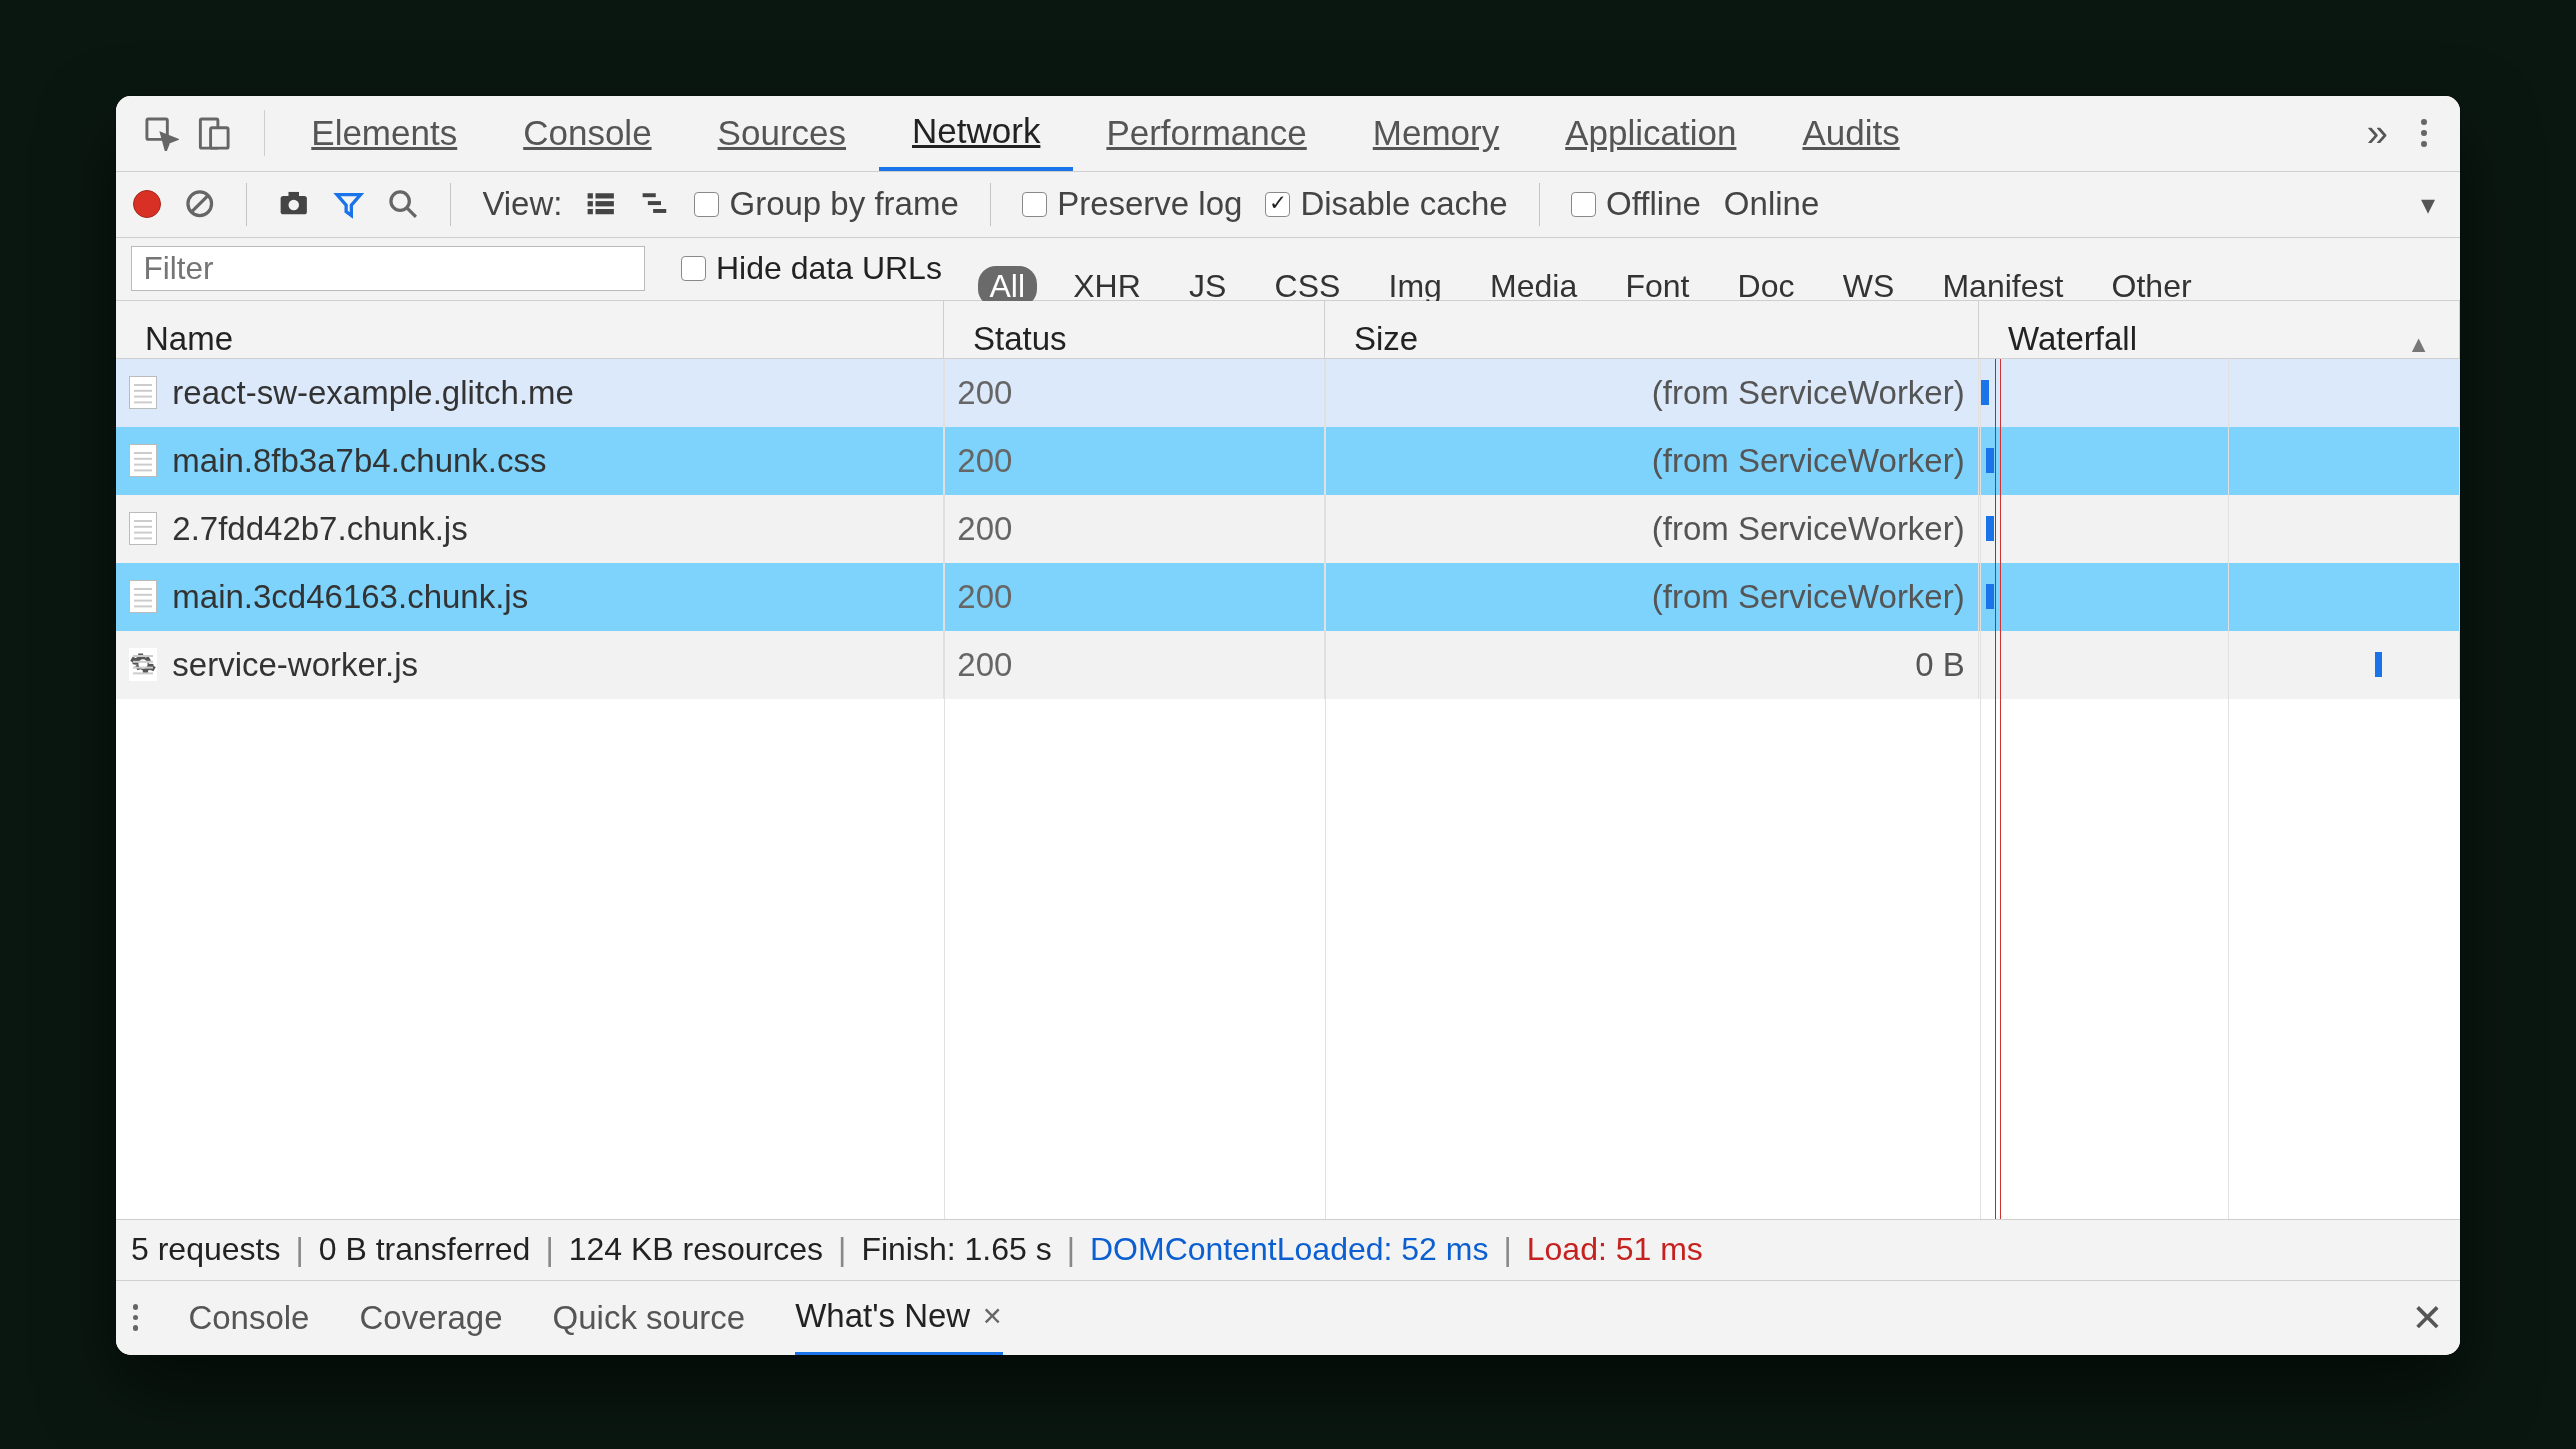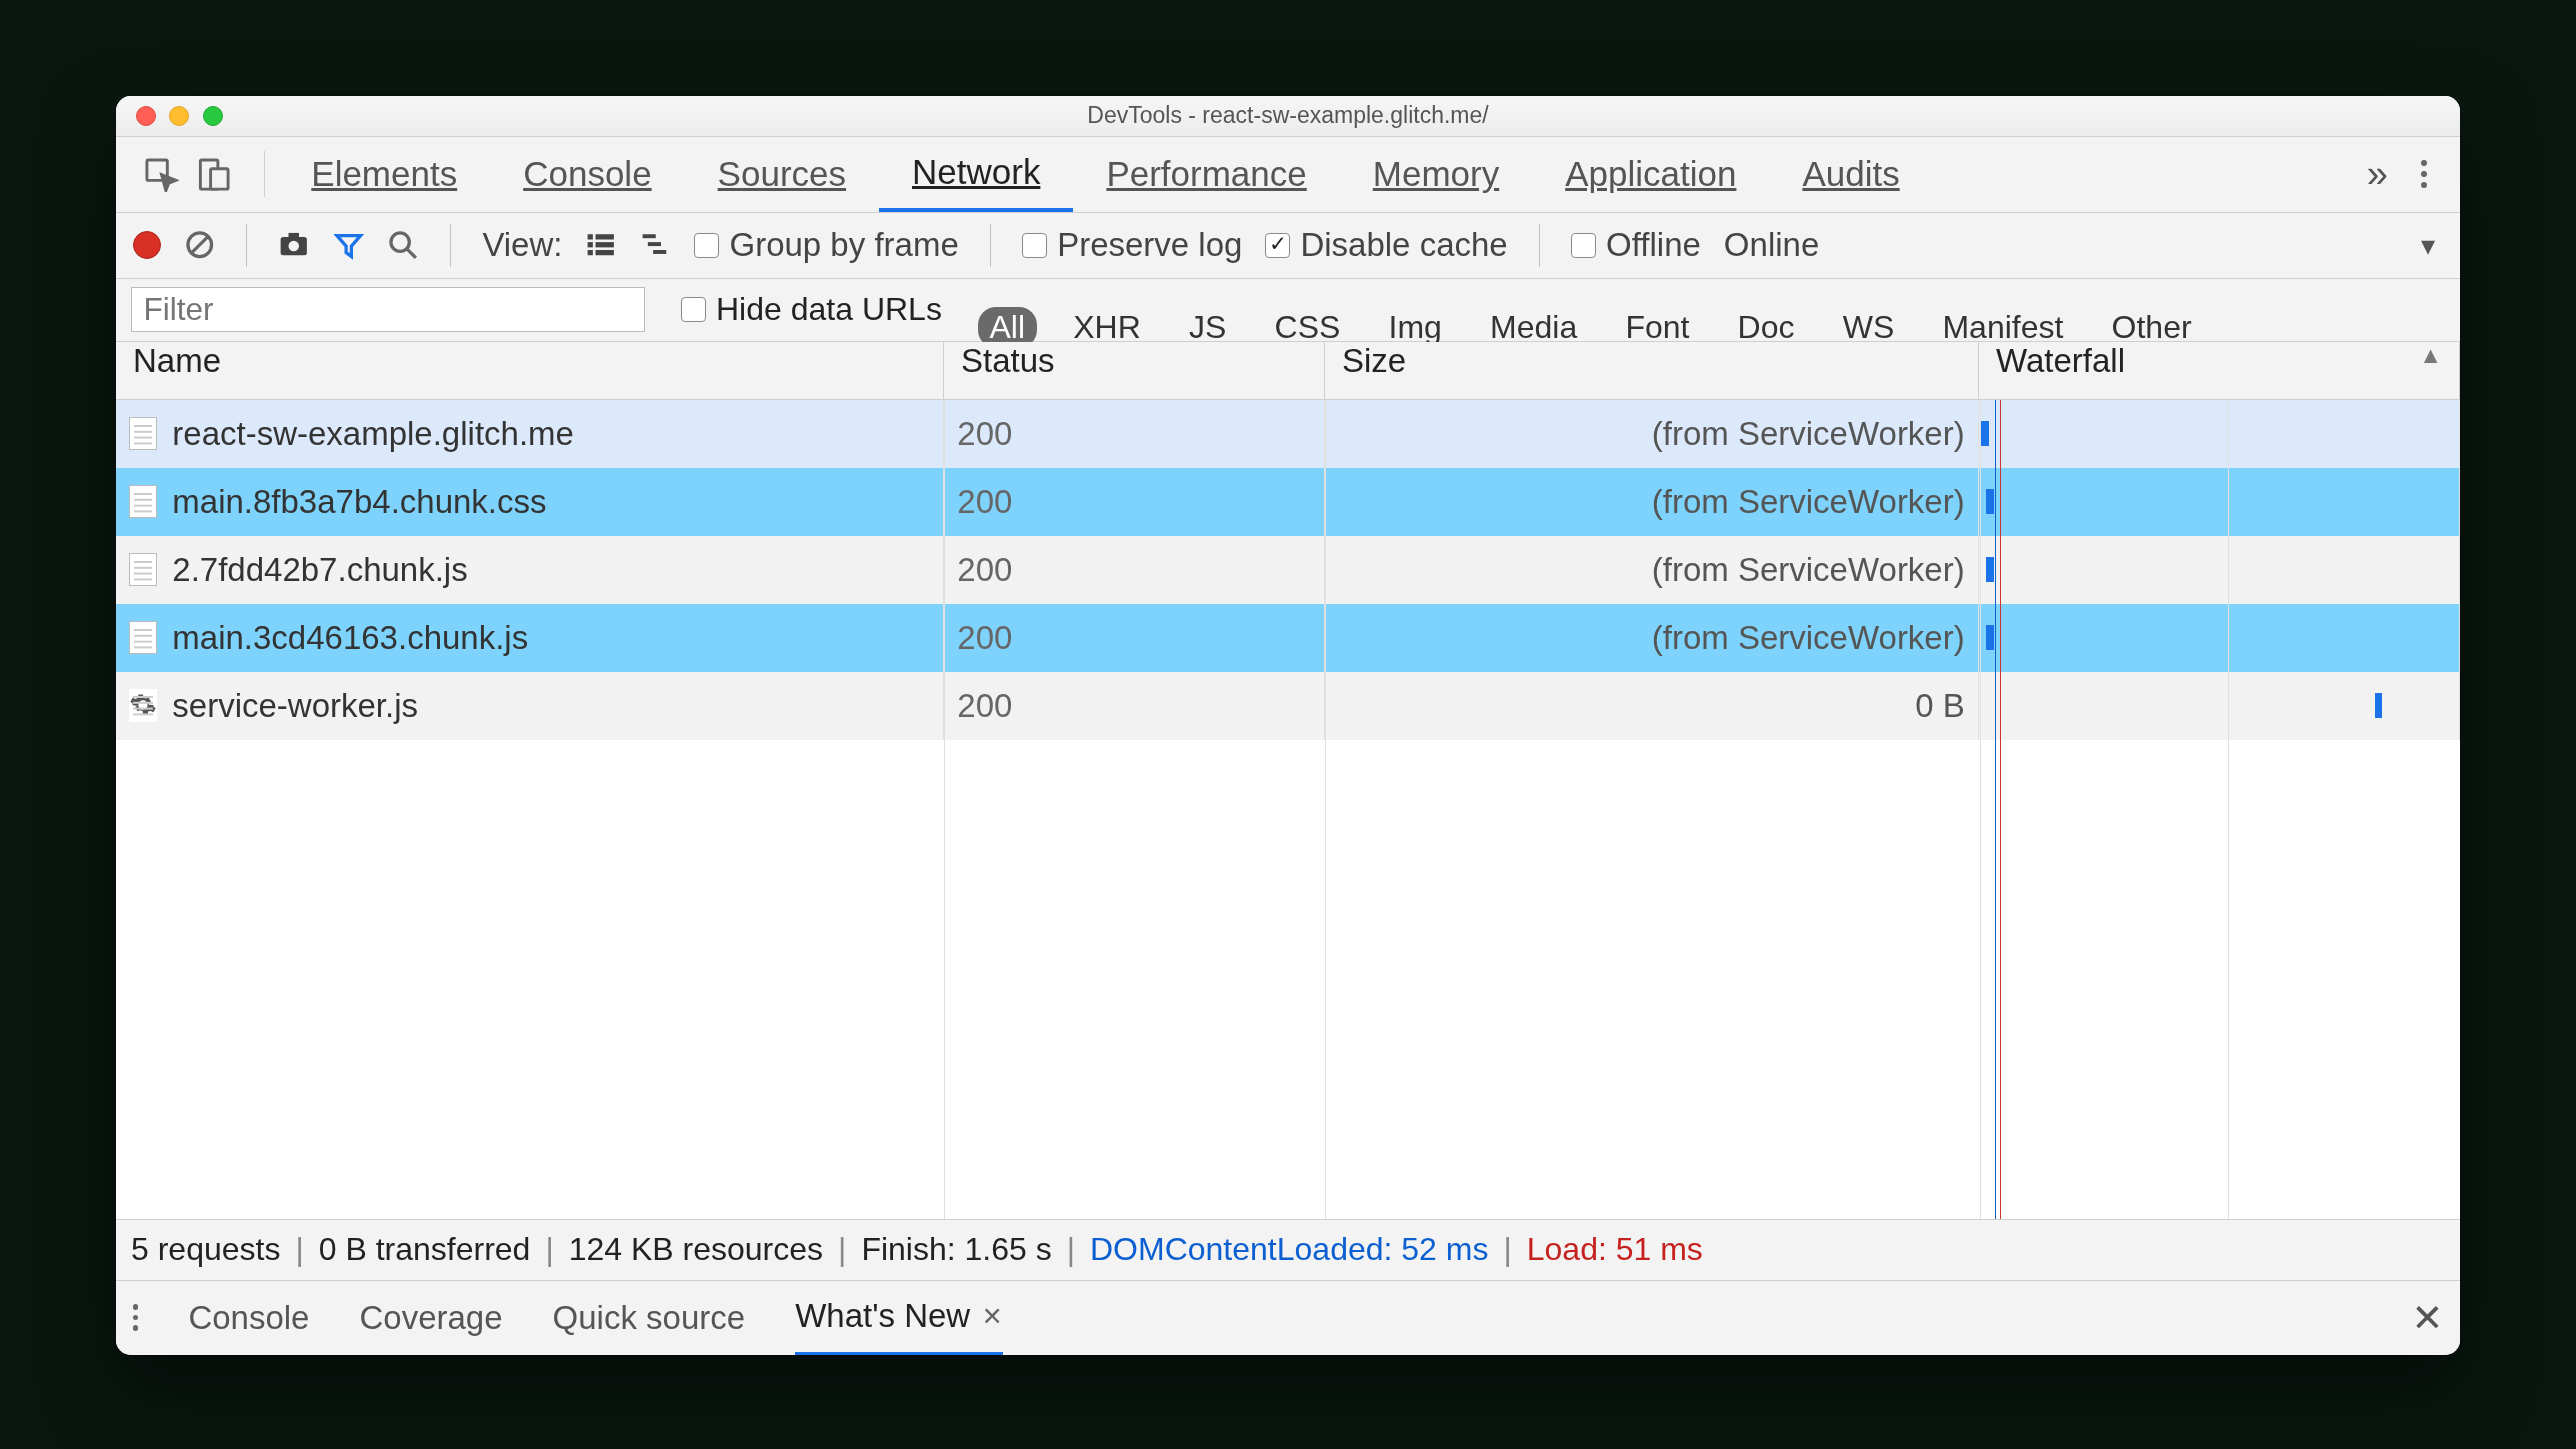--- a/index.html
+++ b/index.html
@@ -34,21 +34,21 @@
   .toolbar .cbwrap{display:flex; align-items:center; gap:10px;}
   .toolbar .arrow-down{margin-left:auto; color:#555; font-size:28px; padding-right:8.3px;}
   
   .filterbar { height:63px; border-bottom:0.8px solid #cfcfcf; display:flex; align-items:center; padding:0 15px; gap:36px; background:#f3f3f3; font-size:32px;}
   .filterbar input { width:514px; height:45px; font-size:31.5px; padding:3.3px 11.6px; border:0.8px solid #bbb; background:#fff; color:#333;}
   .pill { padding:1.7px 11.6px; border-radius:18px; color:#333;margin-top:36px;}
   .pill.active { background:#6a6a6a; color:#fff;}
   .cbwrap{display:flex; align-items:center; gap:10px;}
   
   .gridhead { height:58px; border-bottom:1.7px solid #cfcfcf; display:flex; background:#f3f3f3; font-size:33px; color:#222;}
-  .gridhead > div { display:flex; align-items:flex-start; padding:0 17px; border-right:0.8px solid #cfcfcf;}
+  .gridhead > div { display:flex; align-items:flex-end; padding:0 29px; border-right:0.8px solid #cfcfcf;}
   .col-name{flex:0 0 828px;}
   .col-status{flex:0 0 381px;}
   .col-size{flex:0 0 654px;}
   .col-waterfall{flex:1 1 auto; border-right:none; justify-content:space-between;}
   .sort-tri{ color:#777; font-size:23px;}
   
   .gridbody { flex:1 1 auto; overflow:hidden; background:#fff; position:relative; display:flex;}
   .rows-scroller{flex:1 1 auto; position:relative;}
   .row { height:68px; display:flex; font-size:33px; color:#333;}
   .row > div{display:flex; align-items:center; padding:0 13.3px; border-right:0.8px solid #e0e0e0;}
@@ -78,28 +78,20 @@
   .drawer .close-x{ margin-left:auto; font-size:38px; color:#555;}
   .kebab{display:flex;flex-direction:column;gap:5px;}
   .kebab span{width:5.8px;height:5.8px;background:#666;border-radius:50%;}
 </style>
 </head>
 <body>
 
 <div class="stage">
   <div class="window">
 
-    <div class="titlebar">
-      <div class="traffic">
-        <div class="tl red"></div>
-        <div class="tl yellow"></div>
-        <div class="tl green"></div>
-      </div>
-      <div class="titlebar-title">DevTools - react-sw-example.glitch.me/</div>
-    </div>
 
     <div class="maintabs">
       <div class="inspect-group">
         <div class="icon">
           <svg viewBox="0 0 24 24" fill="none" stroke="#666" stroke-width="2">
               <rect x="2" y="2" width="14" height="14" rx="1"></rect>
               <path d="M12 12 L22 16 L17 18 L15 23 Z" fill="#666"></path>
             </svg>
         </div>
         <div class="icon">

